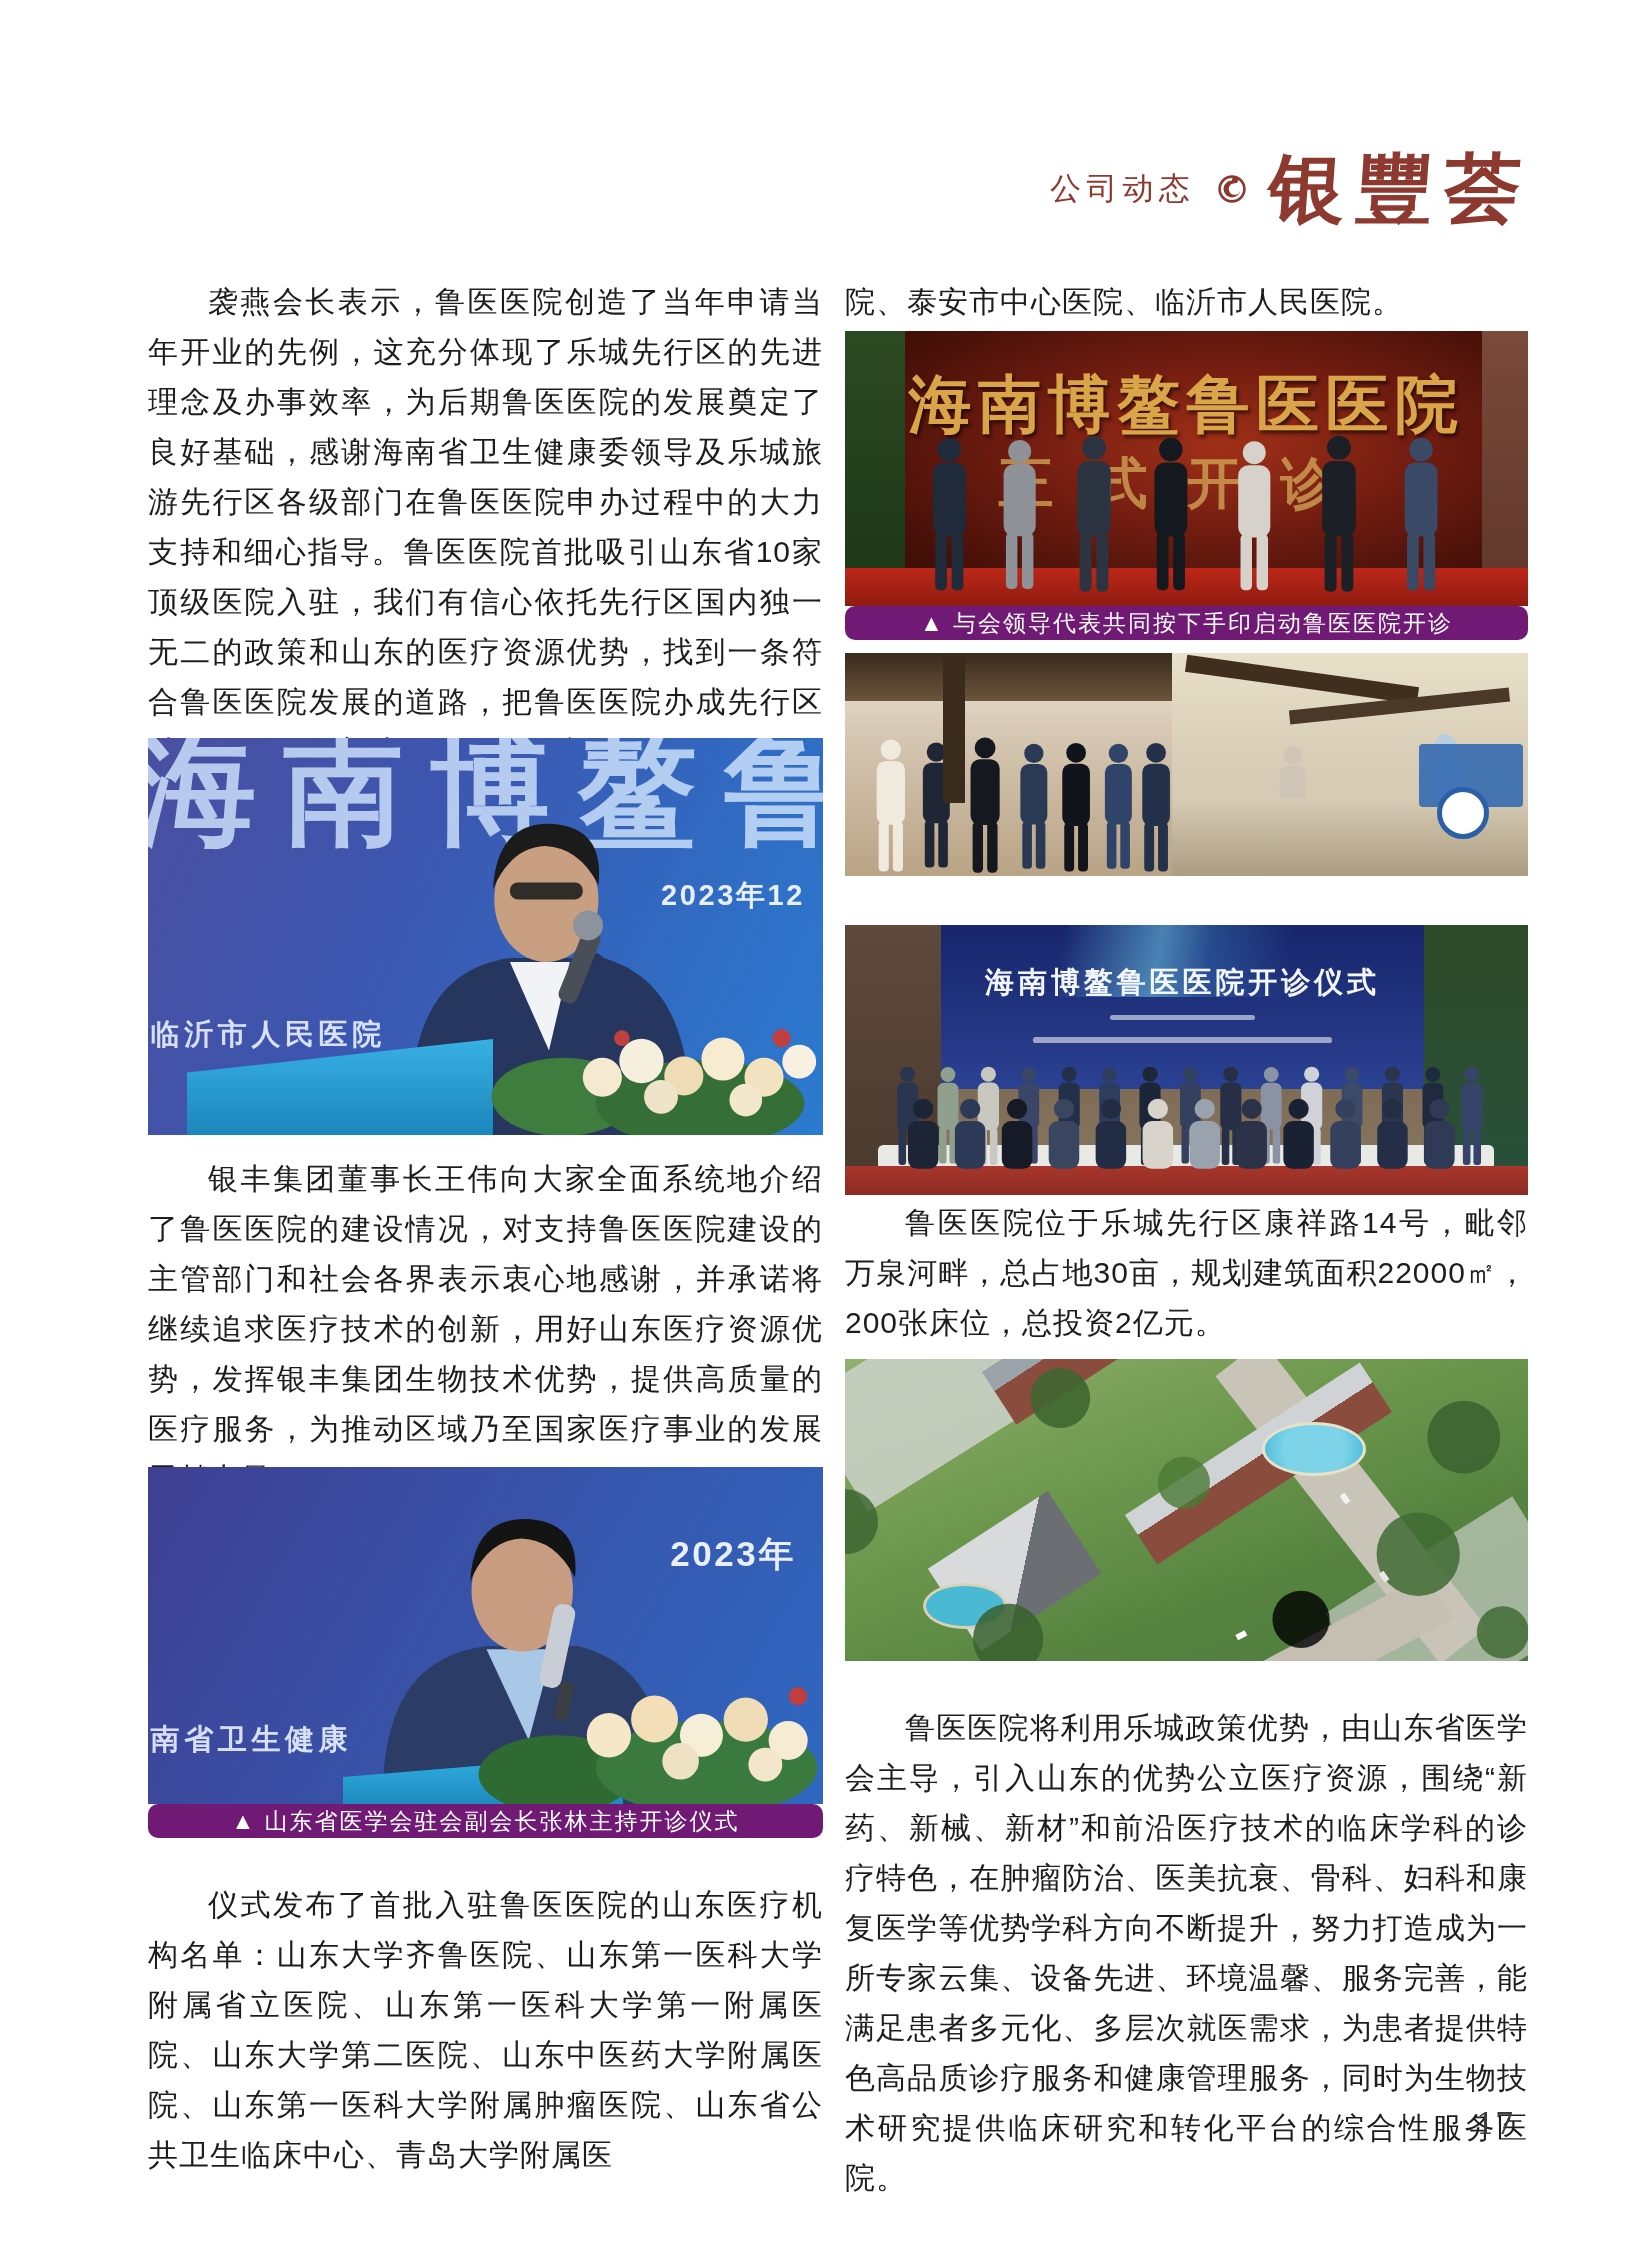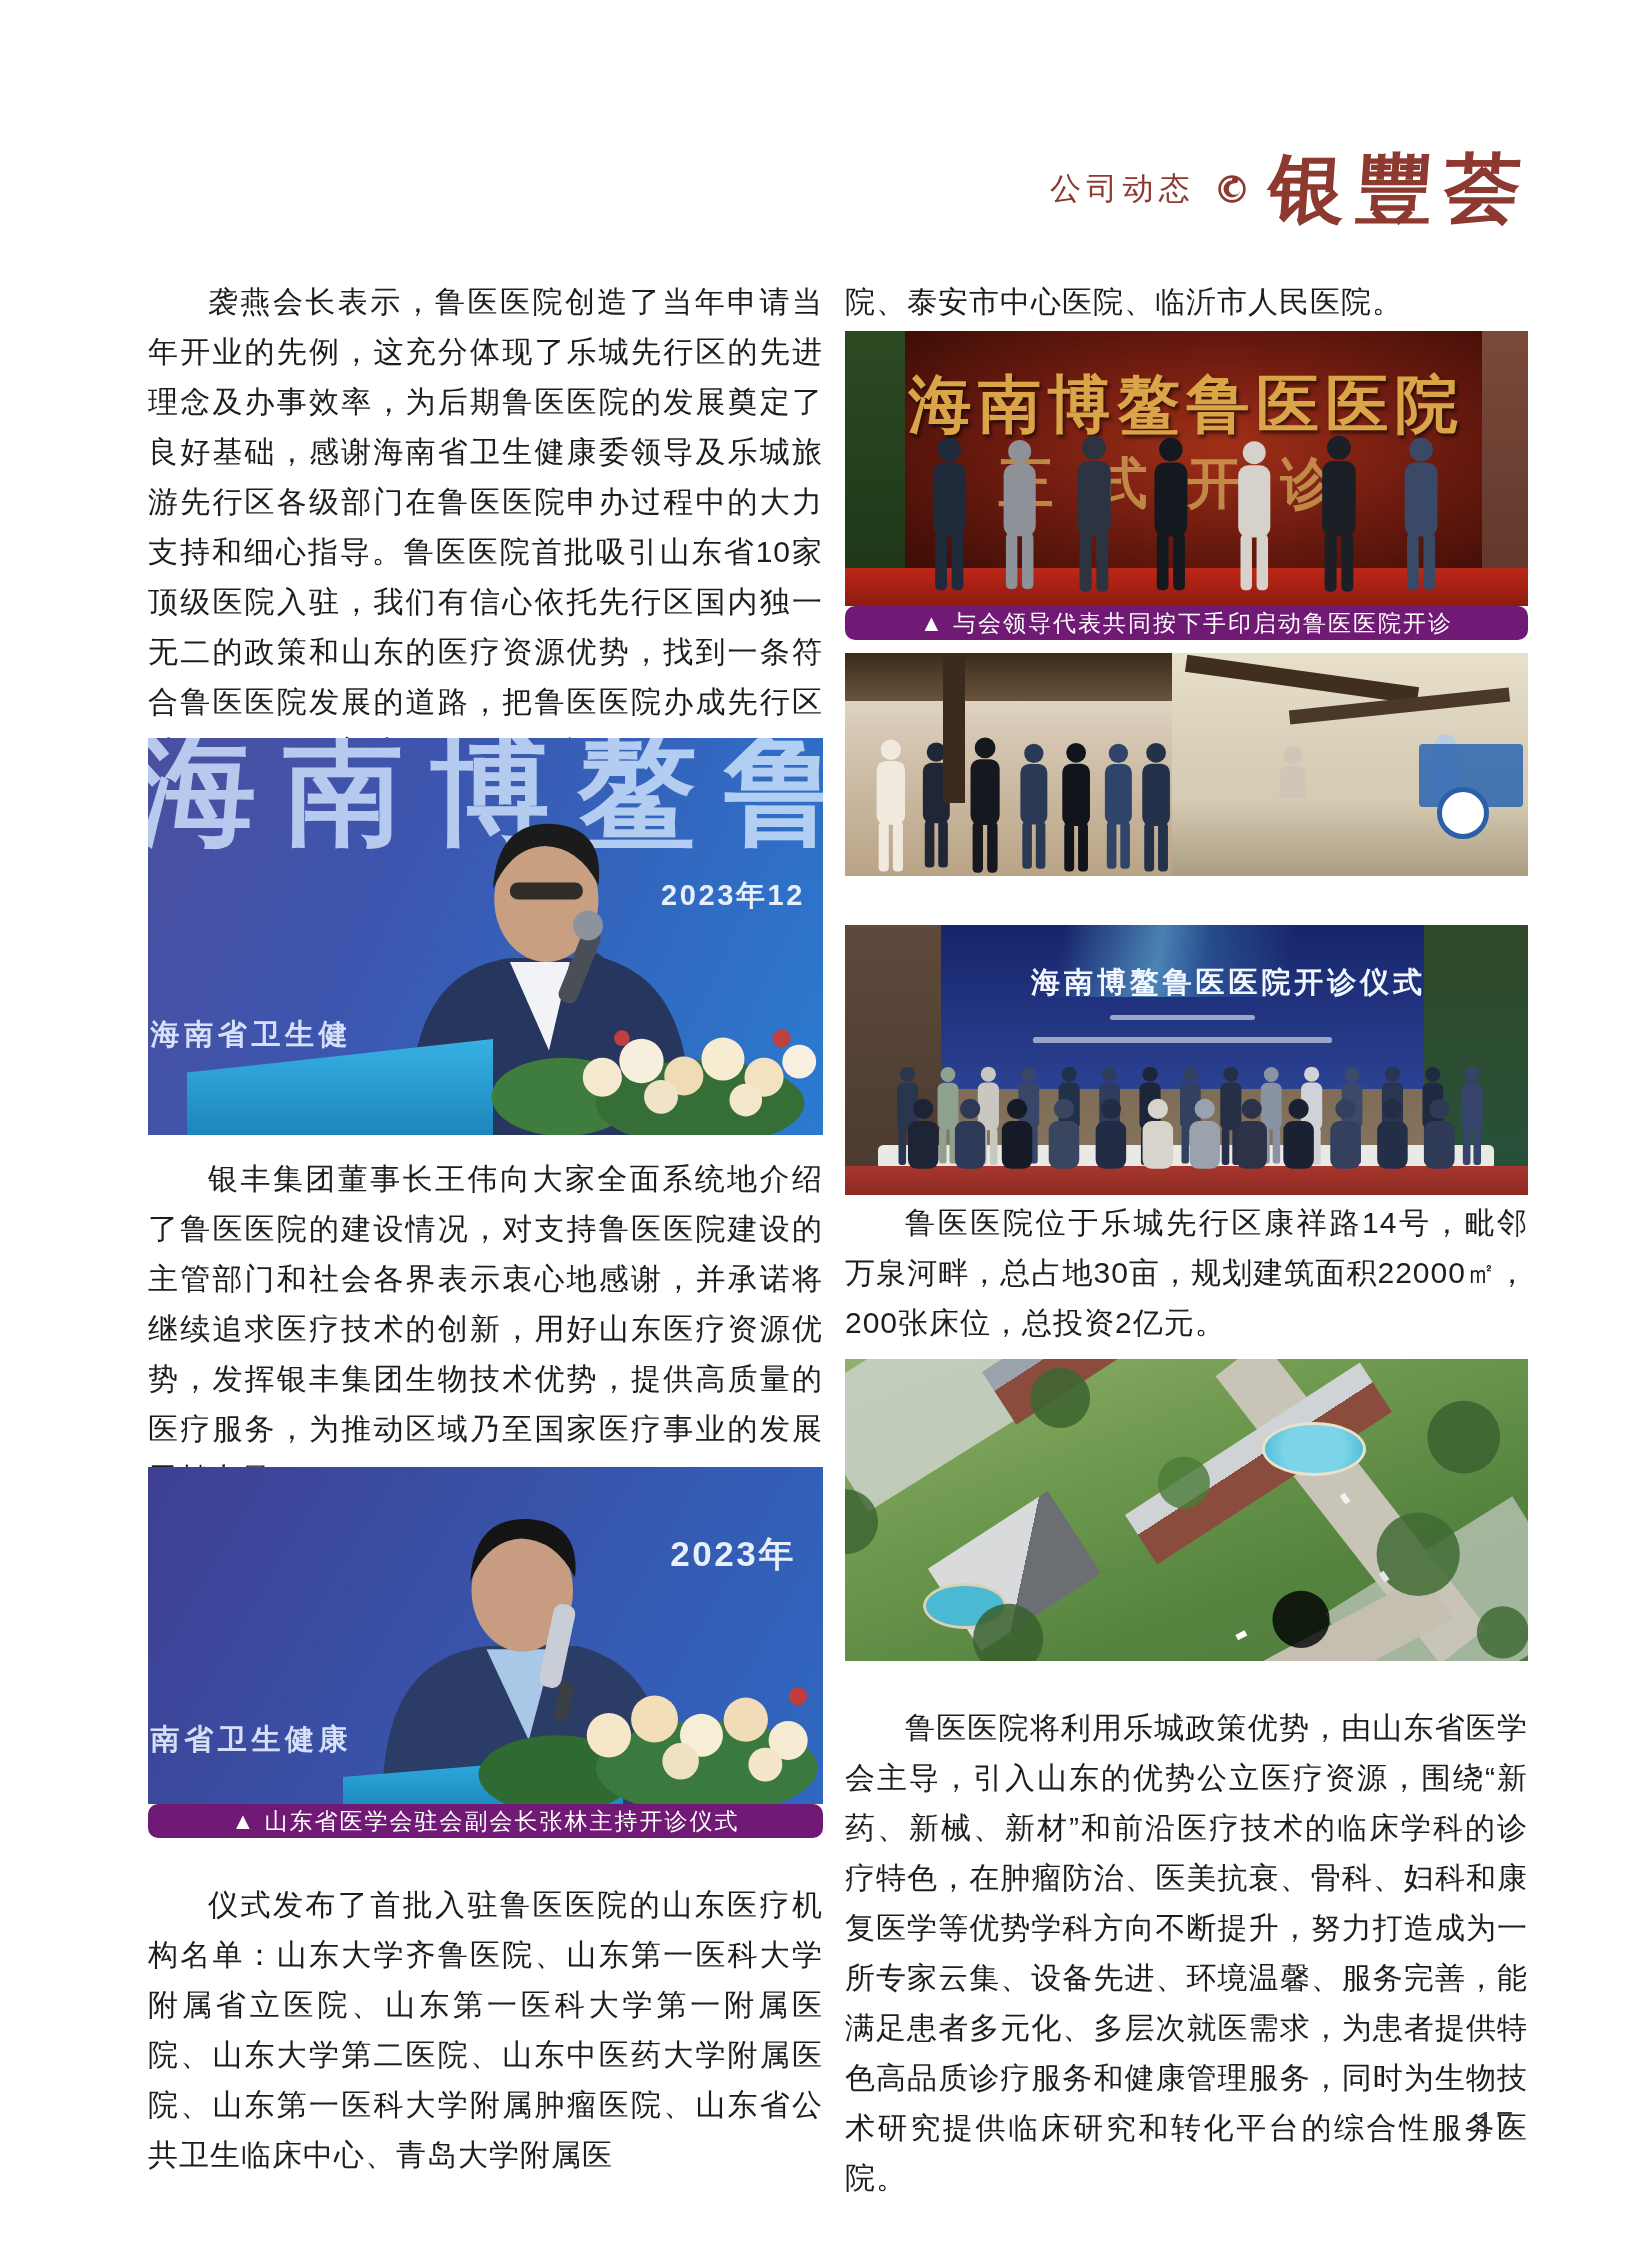--- a/index.html
+++ b/index.html
@@ -78,21 +78,21 @@
         <circle cx="240" cy="95" r="34" fill="#f7efdd"></circle>
       <circle cx="305" cy="118" r="30" fill="#f0dcb4"></circle>
         <circle cx="365" cy="92" r="33" fill="#f7ecd2"></circle>
       <circle cx="428" cy="120" r="30" fill="#f2e2c0"></circle>
         <circle cx="482" cy="96" r="26" fill="#f8f1e2"></circle>
       <circle cx="270" cy="150" r="26" fill="#efe3c8"></circle>
         <circle cx="400" cy="155" r="25" fill="#f4e8cc"></circle>
       <circle cx="455" cy="60" r="14" fill="#c04040"></circle>
         <circle cx="210" cy="60" r="12" fill="#c04040"></circle>
     </svg>
-    <div class="ghost" style="top:277px;left:2.6px;font-size:29px;letter-spacing:4.6px;color:rgba(232,240,255,.9);">海南省卫生健</div>
+    <div class="ghost" style="top:277px;left:2.6px;font-size:29px;letter-spacing:4.6px;color:rgba(232,240,255,.9);">临沂市人民医院</div>
   </div>
 
   <div class="para indent" style="left:148px;top:1154px;width:675px;">银丰集团董事长王伟向大家全面系统地介绍了鲁医医院的建设情况，对支持鲁医医院建设的主管部门和社会各界表示衷心地感谢，并承诺将继续追求医疗技术的创新，用好山东医疗资源优势，发挥银丰集团生物技术优势，提供高质量的医疗服务，为推动区域乃至国家医疗事业的发展贡献力量。</div>
 
   <div class="photo" style="left:148px;top:1467px;width:675px;height:337px;background:linear-gradient(120deg,#3f3f92 0%,#3852a8 45%,#2f68c2 100%);">
     <div class="ghost" style="top:64px;right:27px;font-size:35px;letter-spacing:2.6px;color:#e9eefb;">2023年</div>
     <svg width="675" height="337" viewBox="0 0 1037 518">
       <path d="M360,518 C360,350 420,290 520,275 L660,275 C760,300 800,380 800,518 Z" fill="#2b3c66"></path>
       <path d="M520,280 L622,280 L585,420 Z" fill="#a9c8e8"></path>
       <ellipse cx="575" cy="190" rx="78" ry="94" fill="#c79c80"></ellipse>
@@ -165,21 +165,21 @@
         <use href="#pt" transform="translate(420,338) scale(0.82)" fill="#b8cede"></use>
       </svg>
     </div>
   </div>
 
   <div class="photo" style="left:845px;top:925px;width:683px;height:270px;background:linear-gradient(180deg,#6e5243 0%,#7d6a55 55%,#8a7a62 100%);">
     <div class="abs" style="left:0;top:0;width:96px;height:100%;background:linear-gradient(180deg,#5e4a3c,#4a392e);"></div>
     <div class="abs" style="right:0;top:0;width:104px;height:100%;background:linear-gradient(180deg,#2f4a28,#27513c);"></div>
     <div class="abs" style="left:96px;top:0;width:483px;height:164px;background:linear-gradient(180deg,#17256b,#2b4192);">
       <div class="abs" style="left:0;top:0;width:100%;height:72px;background:linear-gradient(100deg,transparent 25%,rgba(120,220,245,.5) 45%,rgba(80,180,230,.25) 55%,transparent 72%);"></div>
-      <div class="panel-title" style="left:0;top:38px;width:100%;font-size:29px;letter-spacing:3.9px;padding-left:46px;">海南博鳌鲁医医院开诊仪式</div>
+      <div class="panel-title" style="left:0;top:38px;width:100%;font-size:29px;letter-spacing:3.9px;">海南博鳌鲁医医院开诊仪式</div>
       <div class="sub-bar" style="left:35%;top:90px;width:30%;height:5.2px;"></div>
       <div class="sub-bar" style="left:19%;top:112px;width:62%;height:5.9px;"></div>
     </div>
     <div class="abs" style="left:33px;top:220px;width:616px;height:25px;background:#e9e9e6;border-radius:5.2px;"></div>
     <div class="abs" style="left:0;bottom:0;width:100%;height:29px;background:linear-gradient(180deg,#a8362c,#8c2a22);"></div>
     <svg width="683" height="270" viewBox="0 0 1048 414">
       <use href="#pt" transform="translate(96,368) scale(0.58)" fill="#2a3550"></use>
         <use href="#pt" transform="translate(158,366) scale(0.57)" fill="#8fa08f"></use>
       <use href="#pt" transform="translate(220,368) scale(0.58)" fill="#c8c8c0"></use>
         <use href="#pt" transform="translate(282,366) scale(0.57)" fill="#3a4668"></use>

